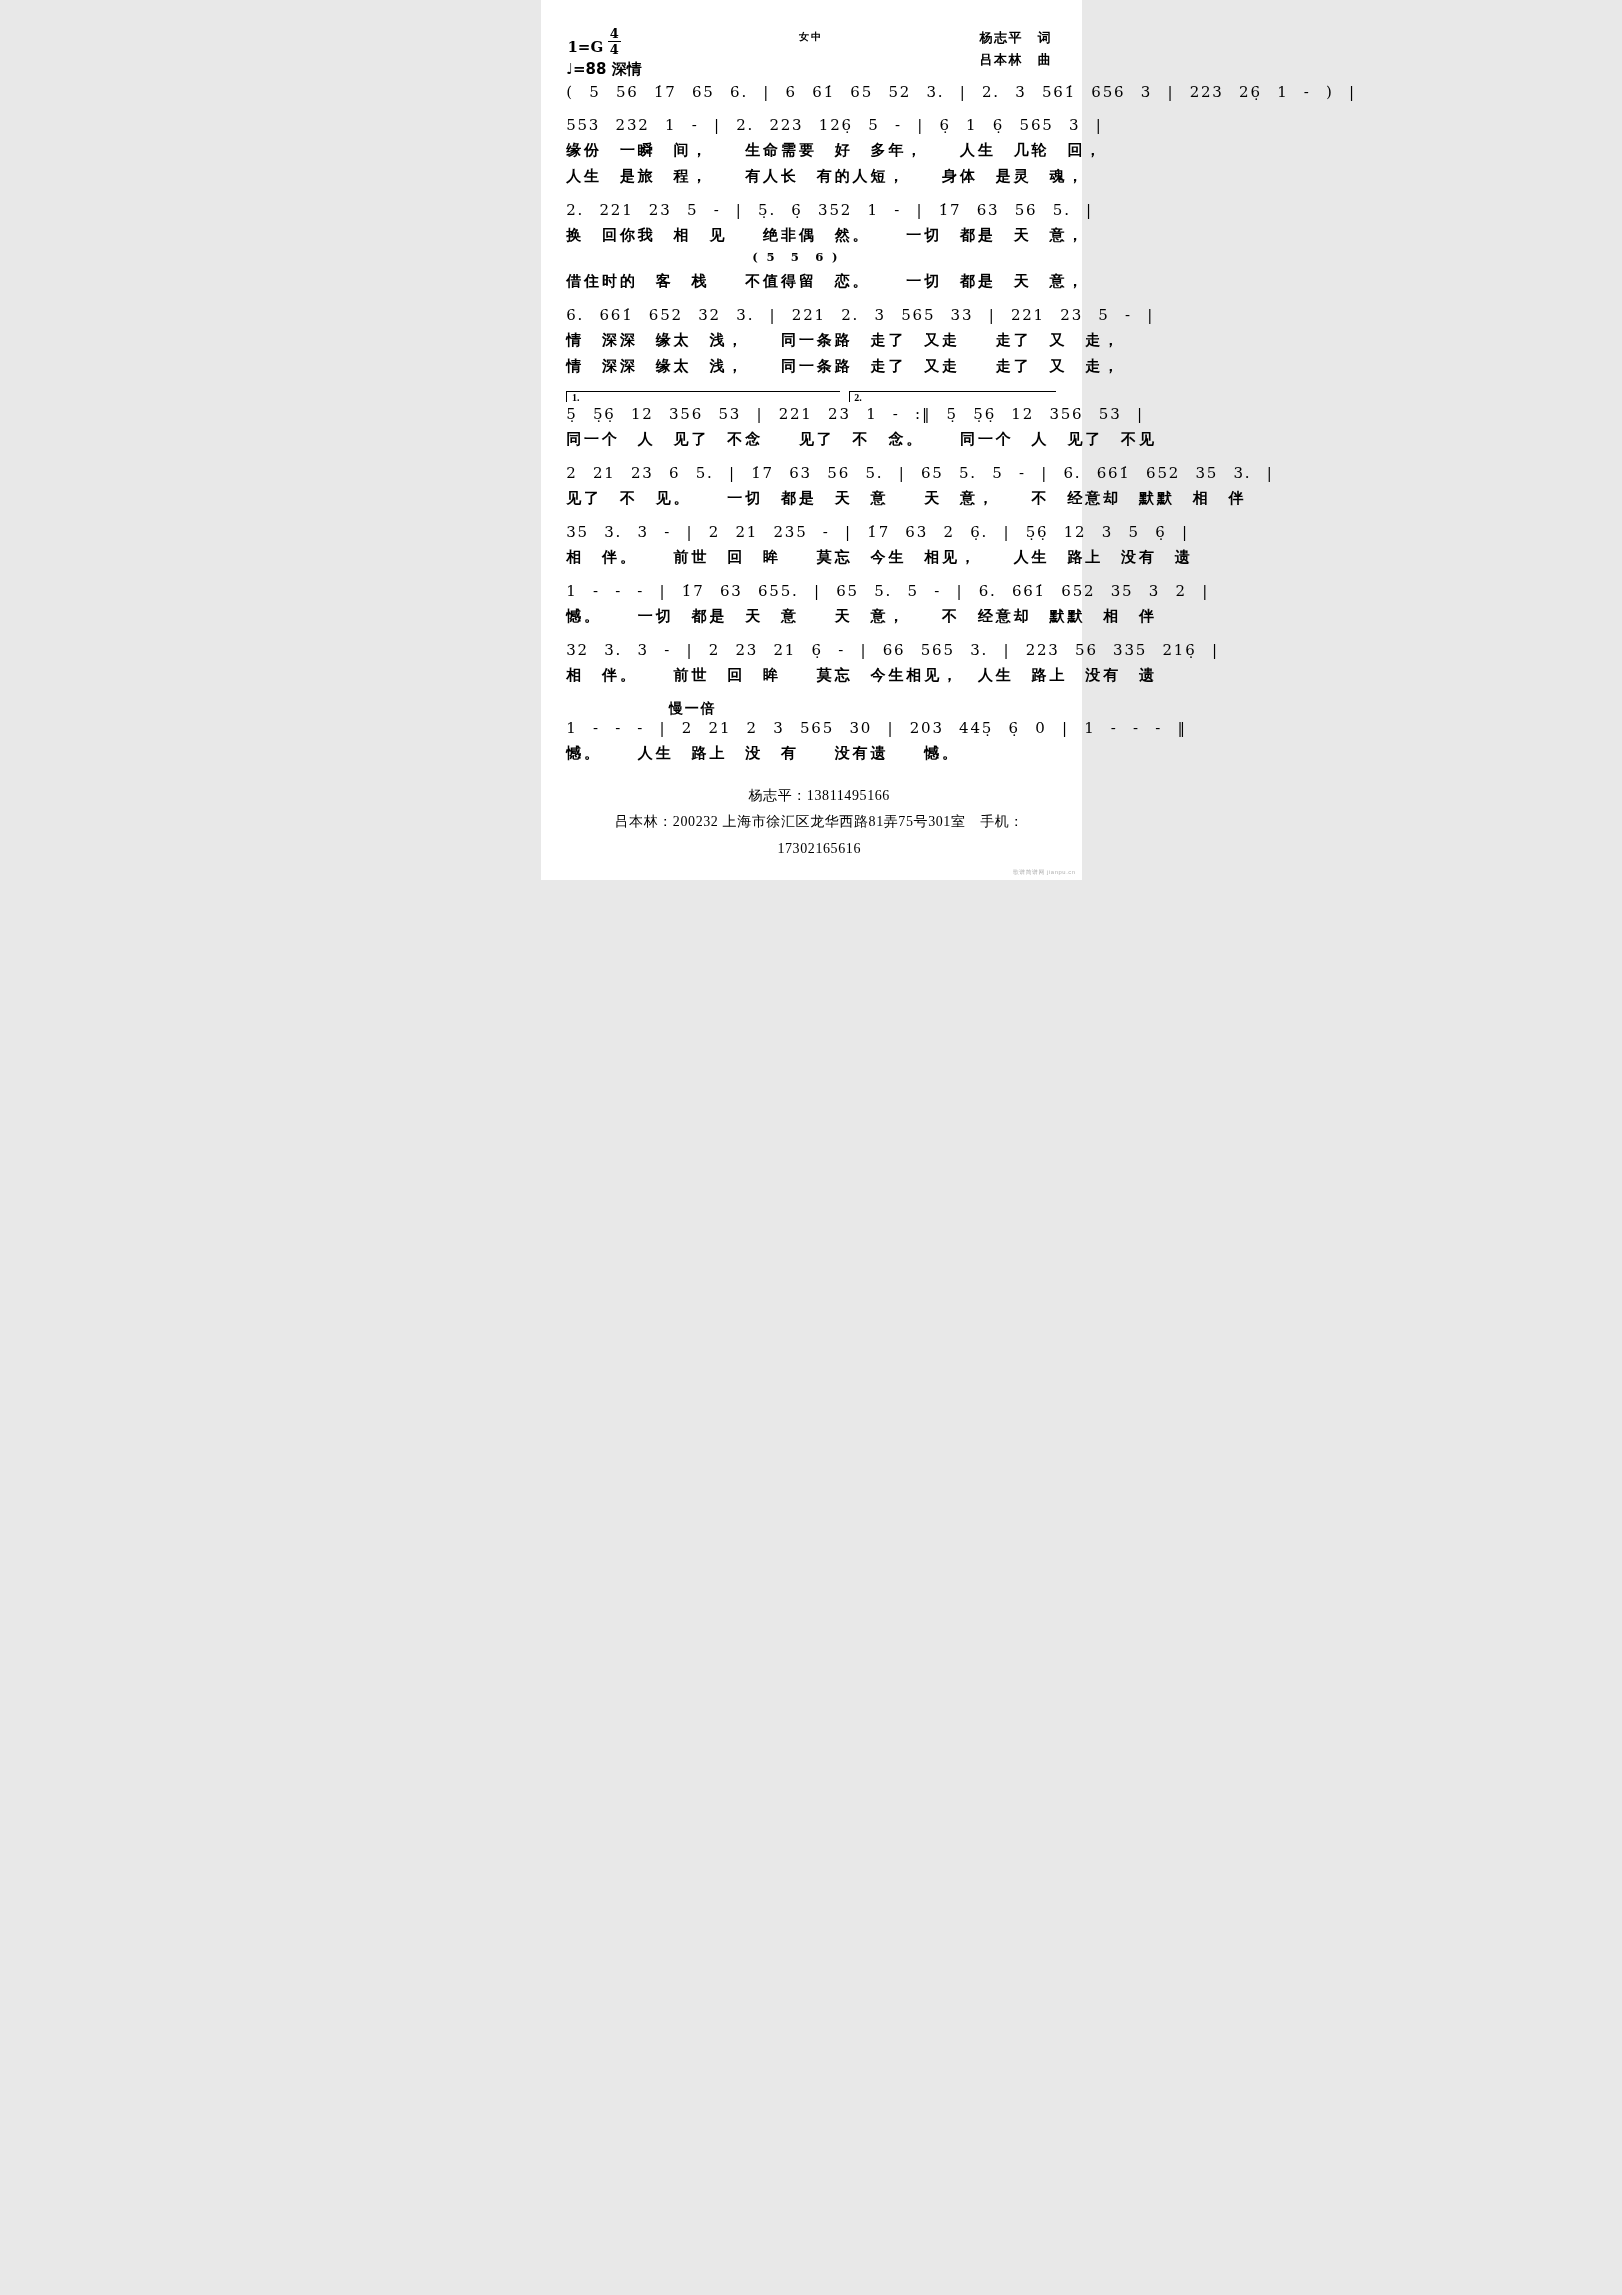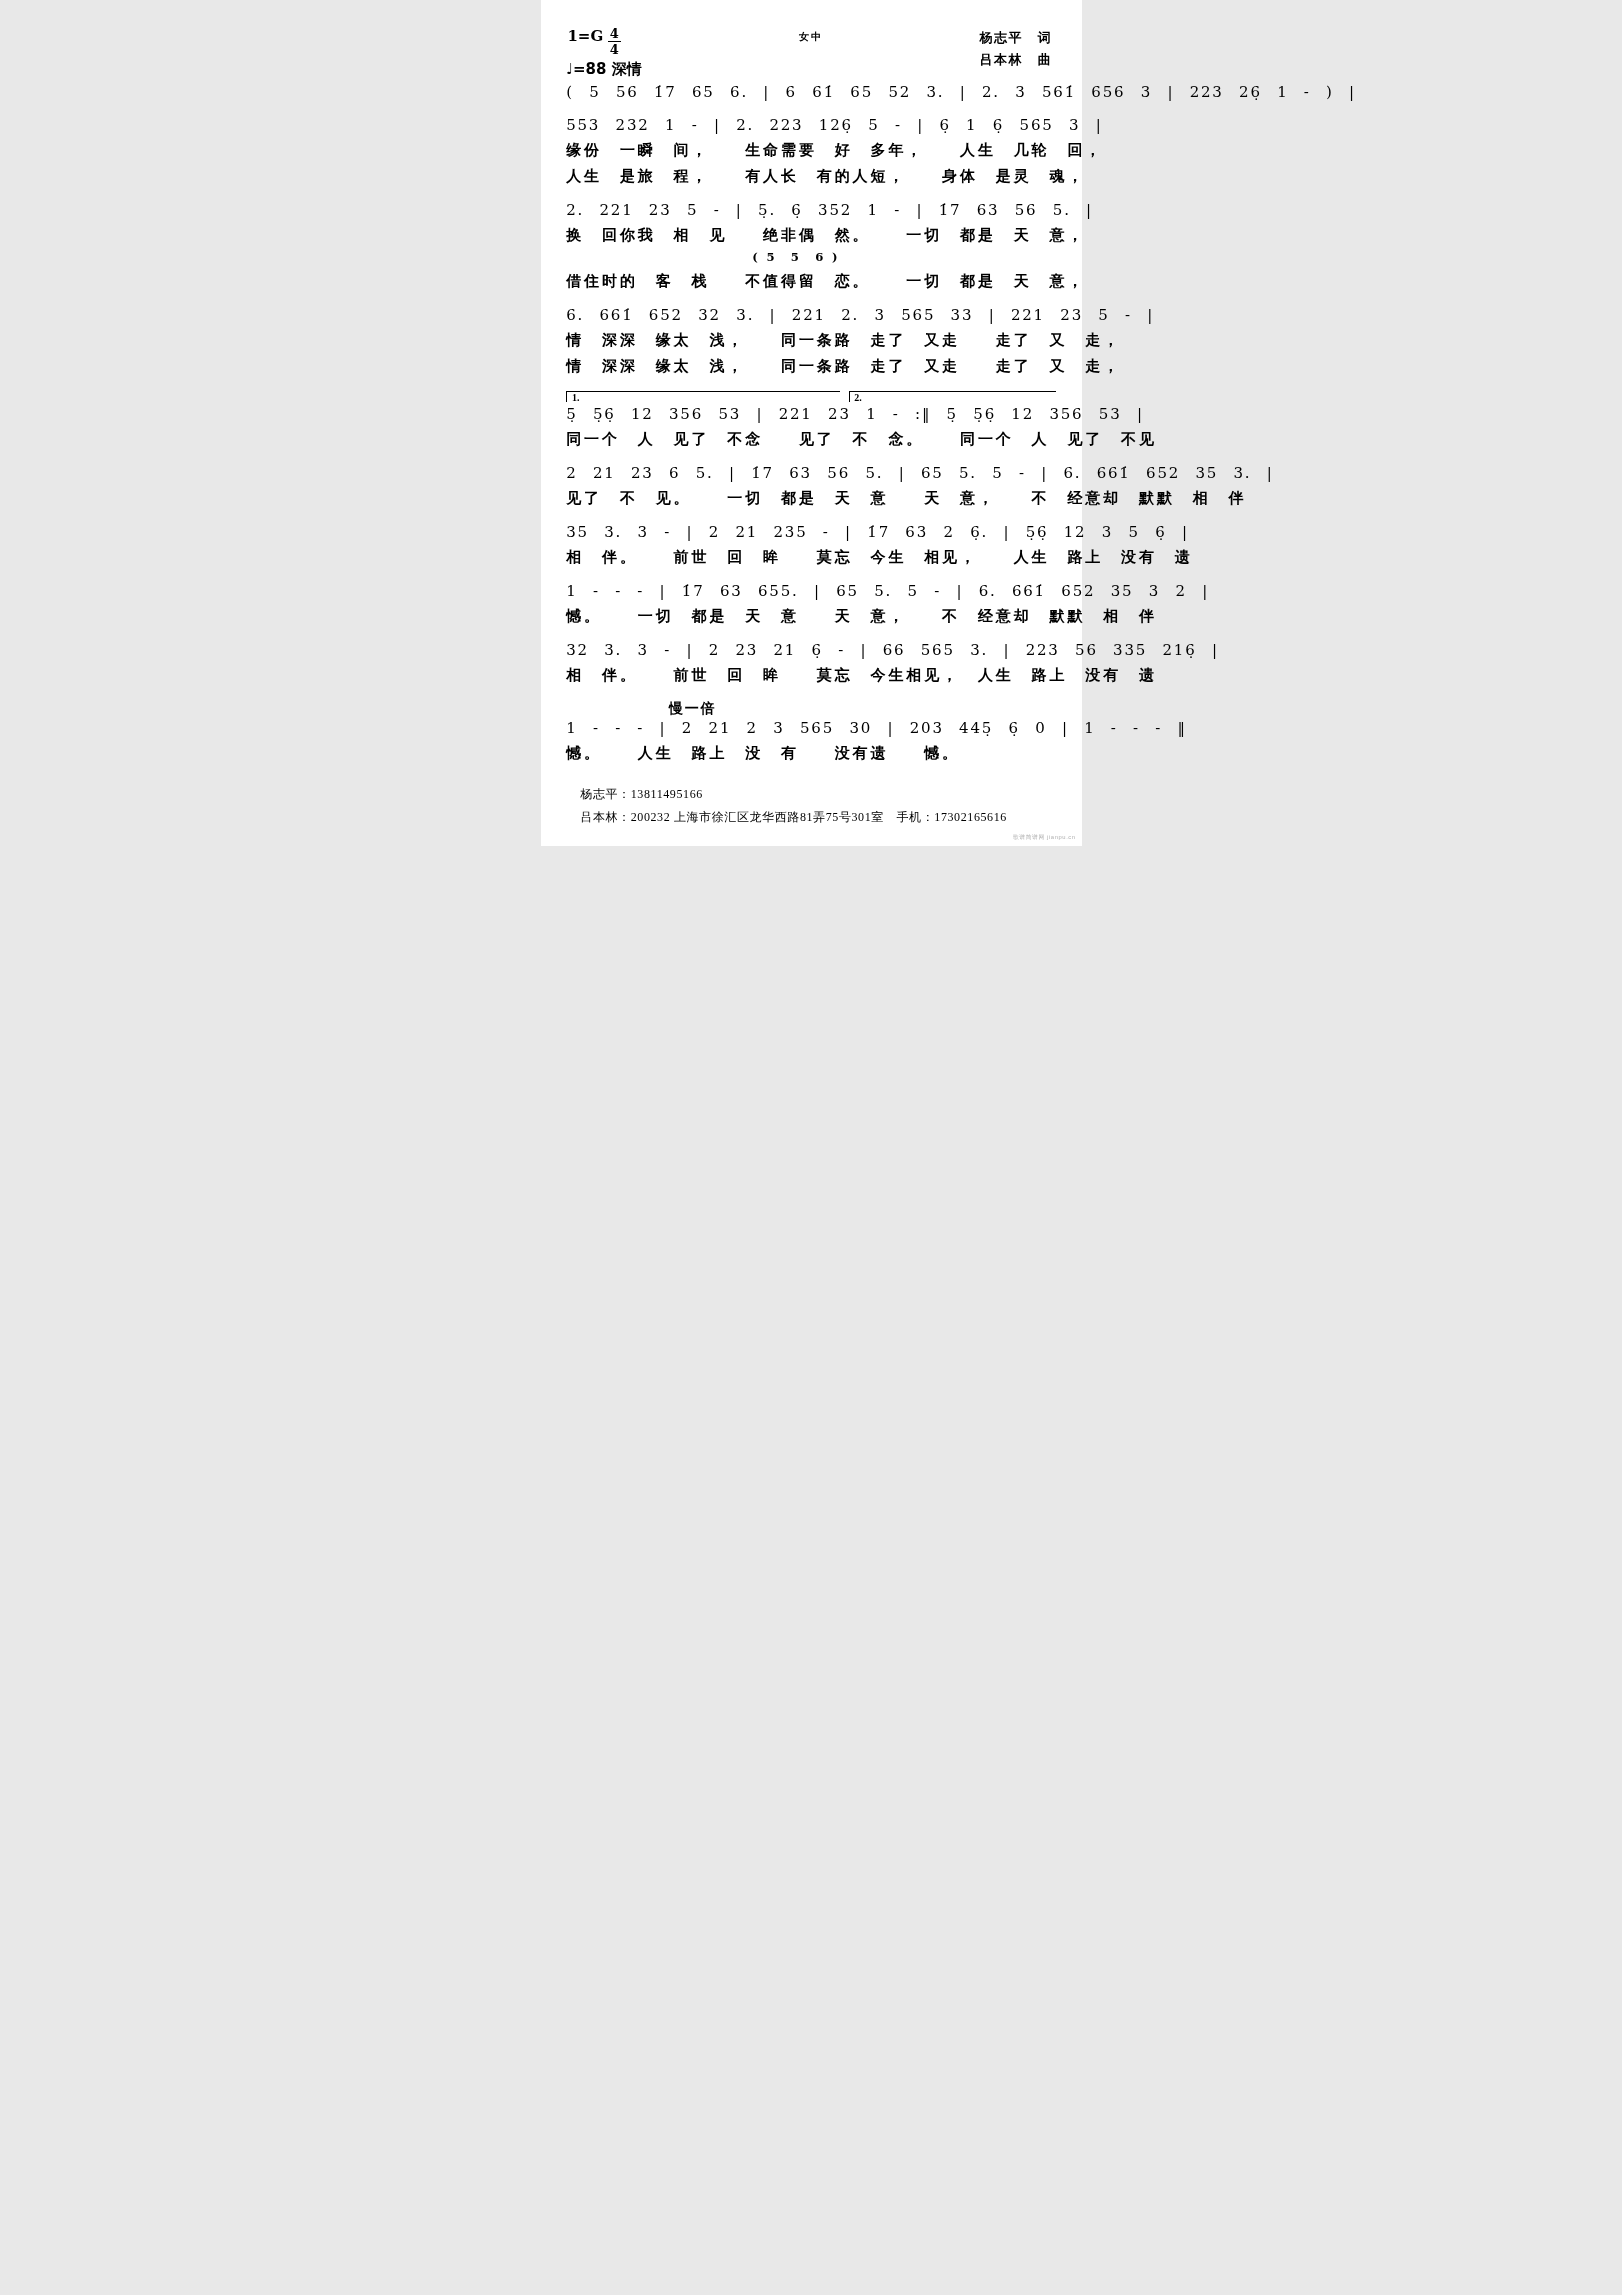--- a/index.html
+++ b/index.html
@@ -22,21 +22,21 @@
     margin:10.5px 0 5.8px 0;
   }
   .header-grid{
     position:relative;
     height:56px;
     margin-top:2.3px;
   }
   .keysig{
     position:absolute;left:3.5px;top:0;
     font-size:15px;font-weight:bold;
-    display:flex;align-items:flex-start;gap:4.7px;
+    display:flex;align-items:flex-end;gap:4.7px;
     font-family:"DejaVu Serif",serif;
   }
   .timesig{display:inline-flex;flex-direction:column;align-items:center;line-height:1;font-size:13px;font-weight:bold;}
   .timesig .num{border-bottom:1.2px solid #000;padding:0 1.8px 1.2px 1.8px;}
   .timesig .den{padding-top:1.2px;}
   .tempo{
     position:absolute;left:2px;top:33px;
     font-size:15px;font-weight:bold;
     font-family:"DejaVu Sans","Liberation Sans",sans-serif;
   }
@@ -75,21 +75,21 @@
     margin:0 0 1.2px 21%;
   }
   .volta-row{display:flex;margin-bottom:2.3px;}
   .volta{
     border-top:1.2px solid #000;border-left:1.2px solid #000;
     height:11.7px;font-size:10px;font-weight:bold;
     padding:0 0 0 4.7px;box-sizing:border-box;
   }
   .volta.v1{width:56%;margin-right:8.2px;}
   .volta.v2{flex:1;}
-  .footer{margin-top:20px;font-size:12px;letter-spacing:0.6px;line-height:1.9;padding-left:16.4px;}
+  .footer{margin-top:20px;font-size:14px;letter-spacing:0.6px;line-height:1.9;padding-left:16.4px;text-align:center;}
   .watermark{
     position:absolute;right:5.8px;bottom:3.5px;
     font-size:5.8px;color:#b0b0b0;letter-spacing:0.6px;
     font-family:"Liberation Sans",sans-serif;
   }
 </style>
 </head>
 <body>
 
 <div class="page">

